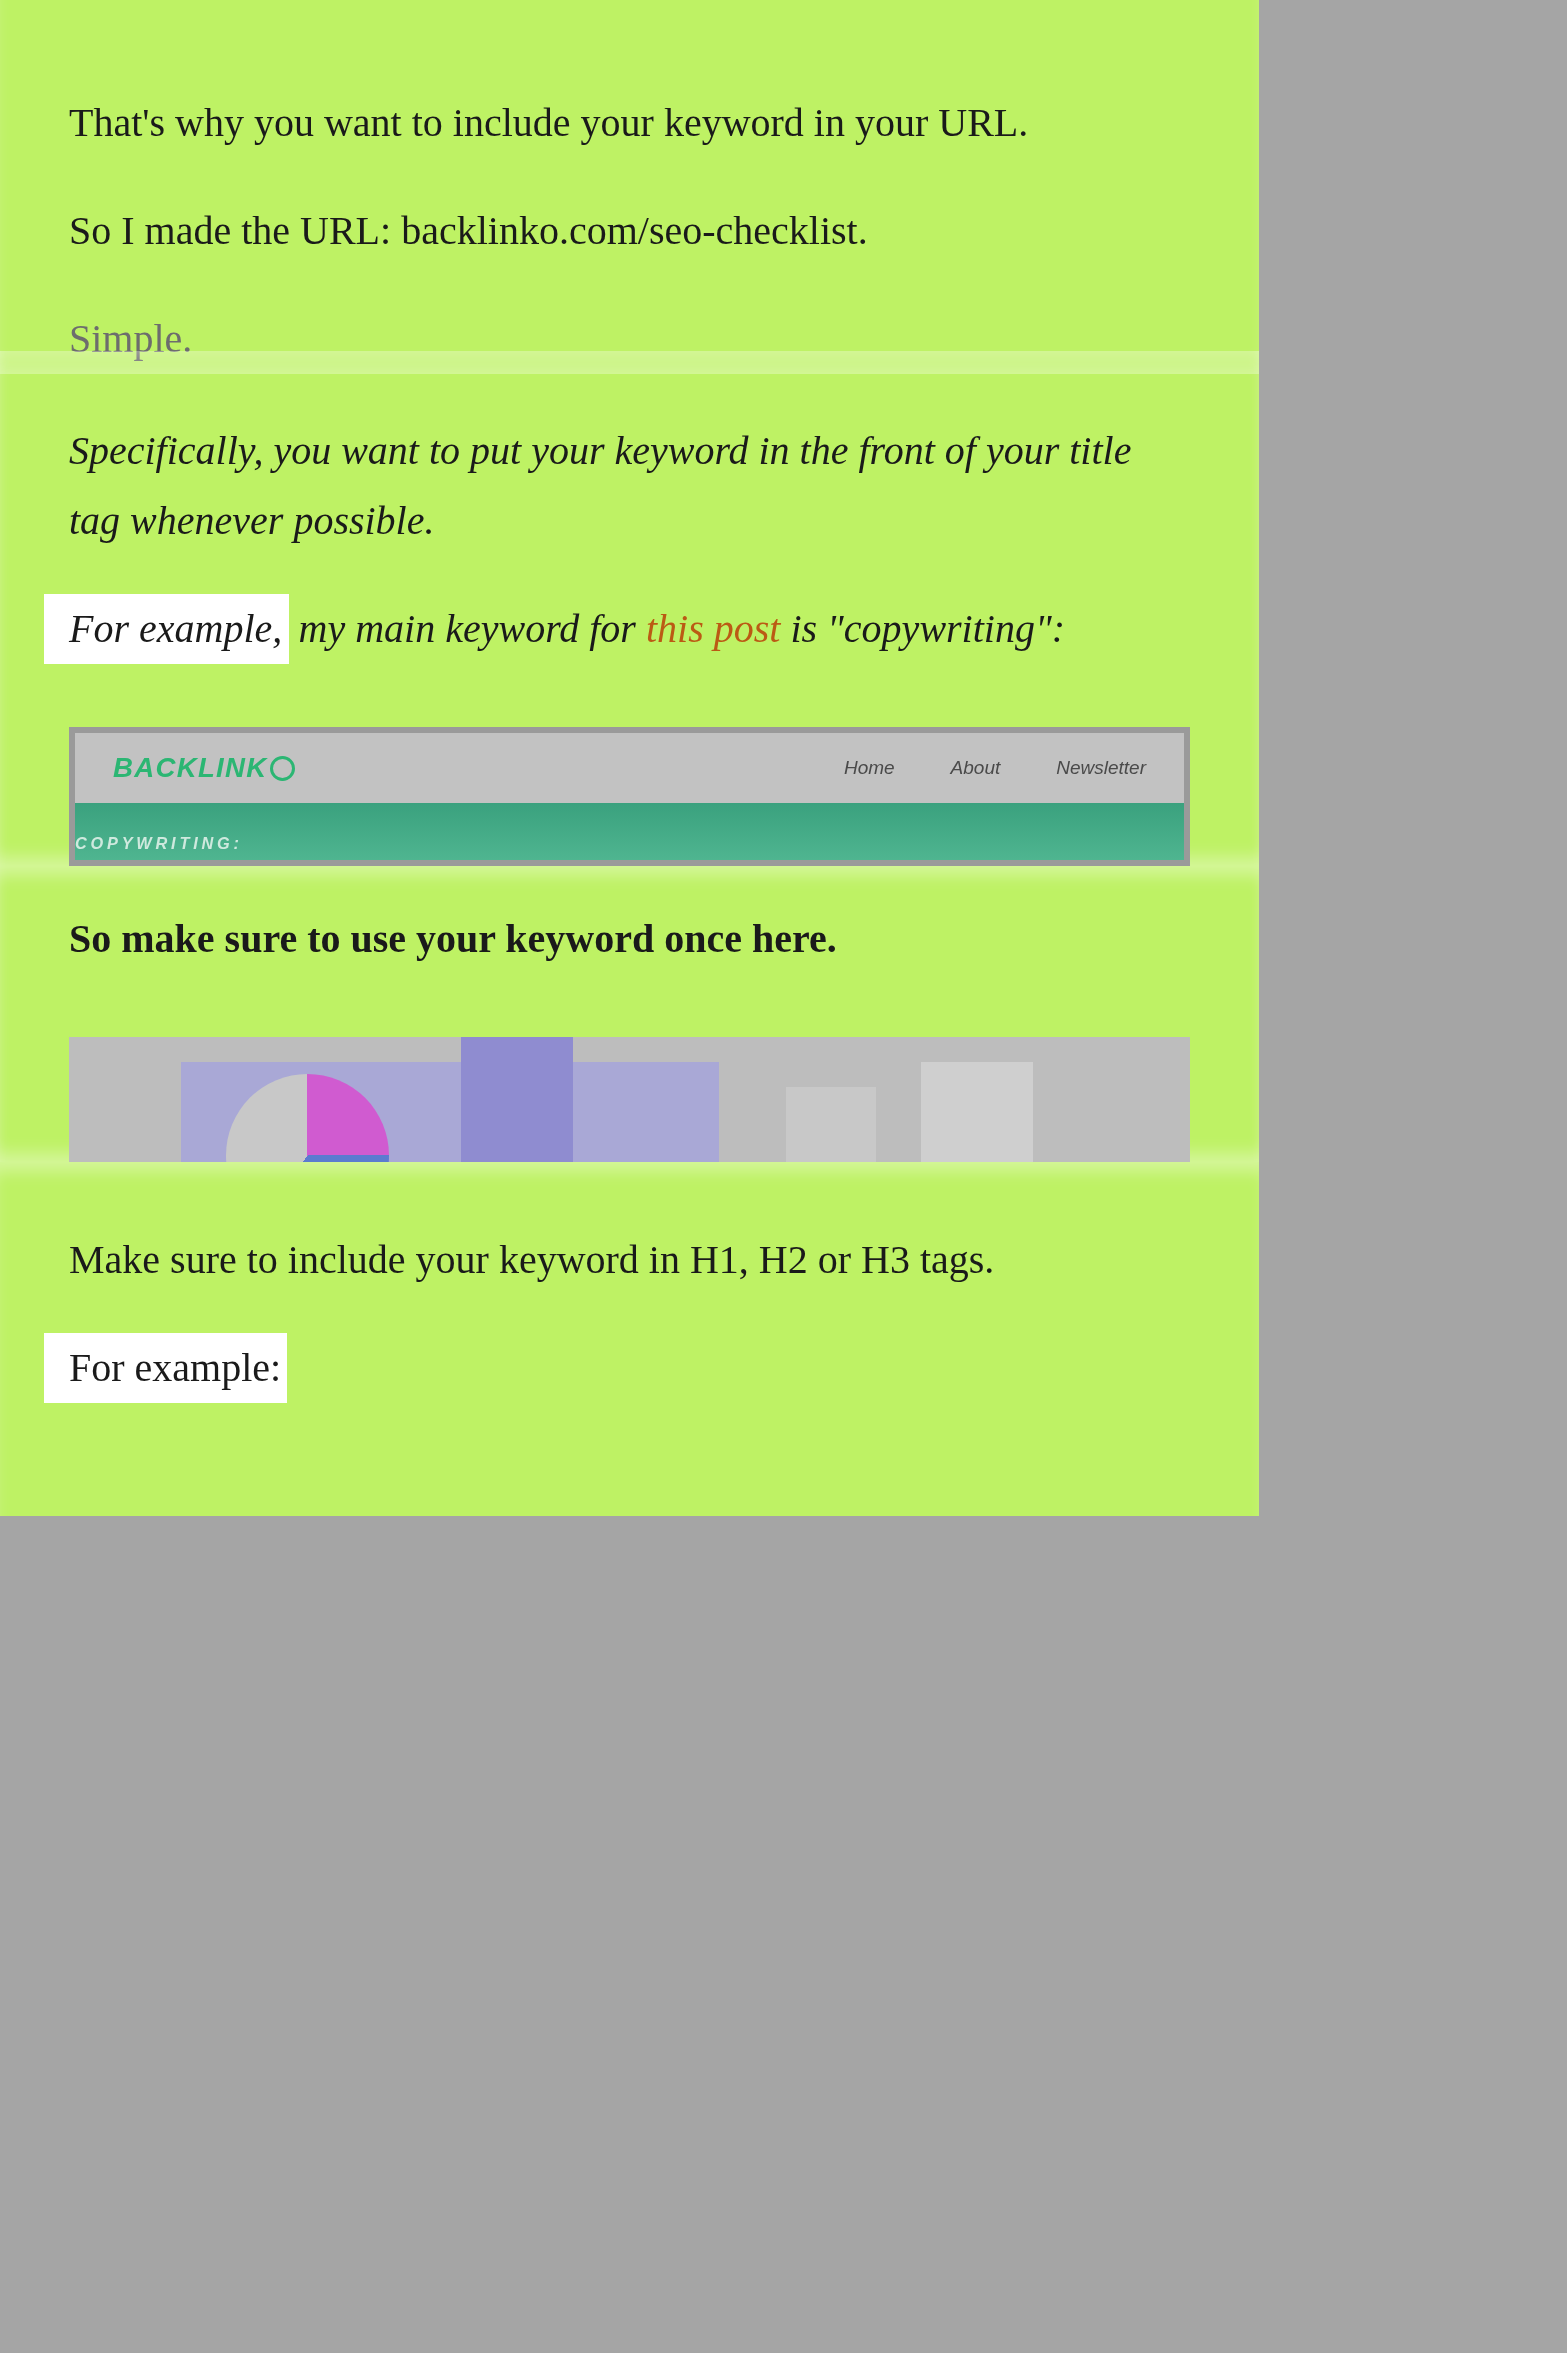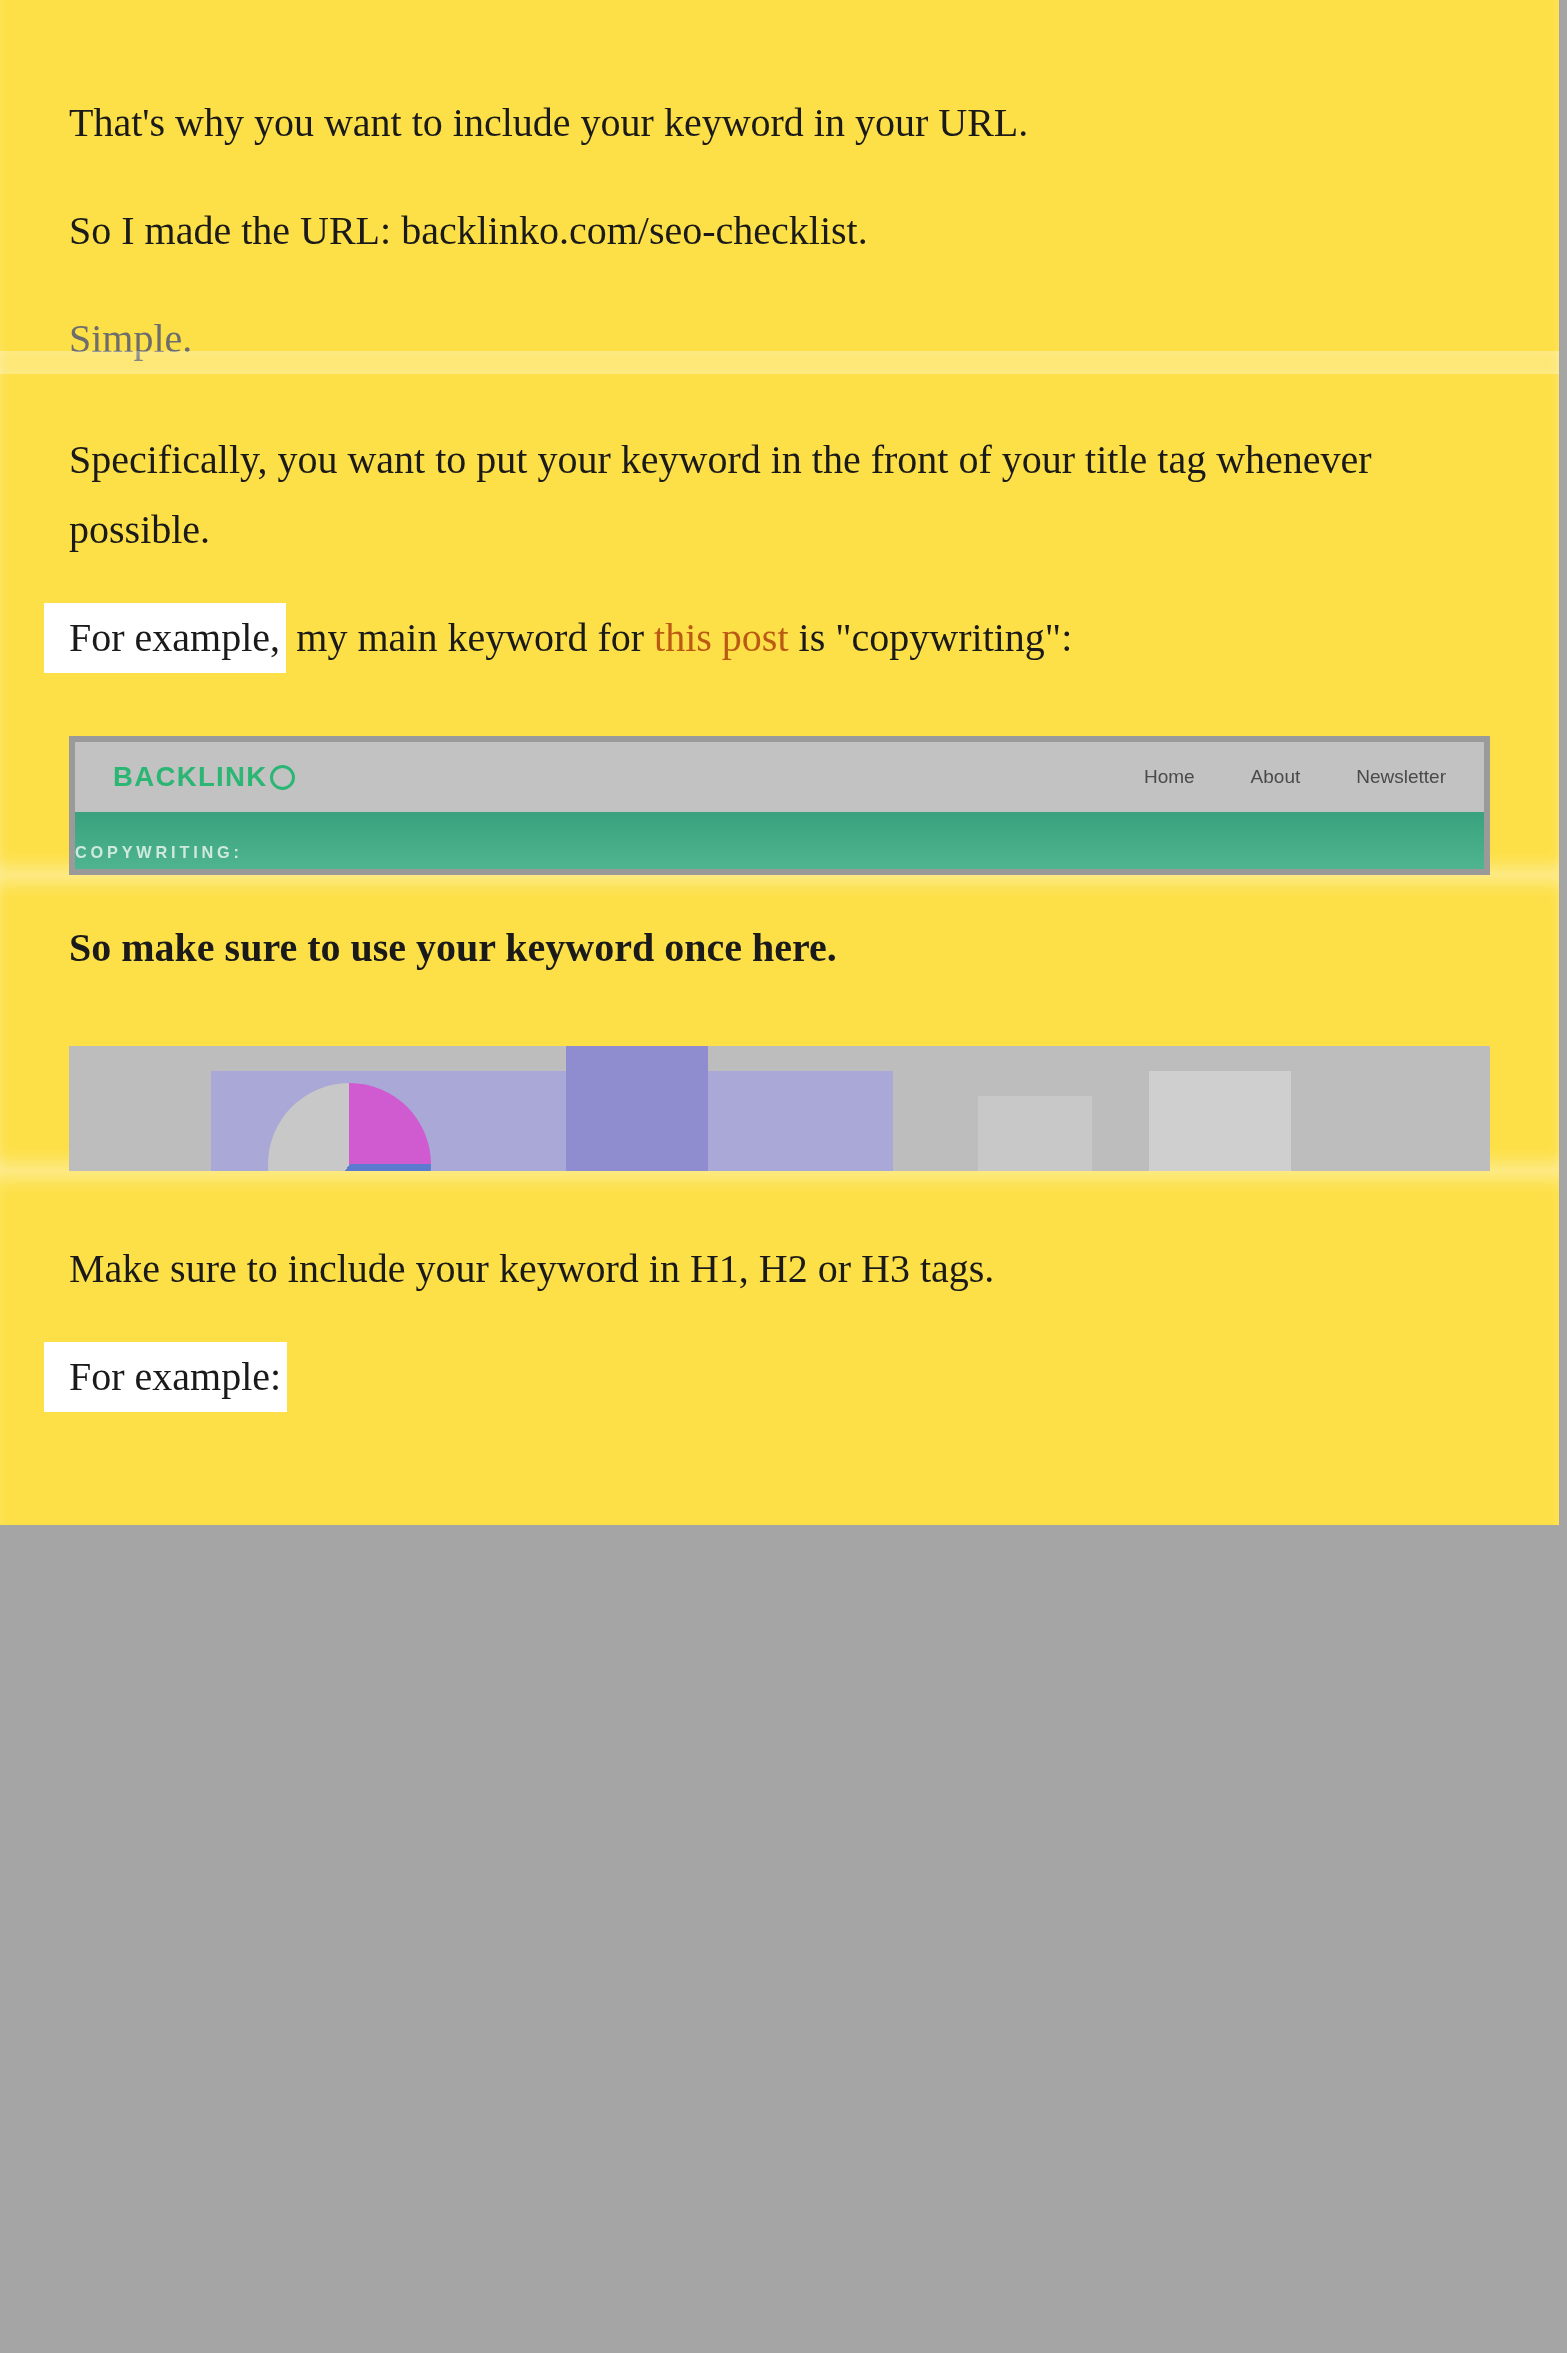--- a/index.html
+++ b/index.html
@@ -3,22 +3,22 @@
 <meta charset="utf-8">
 <style>
   html, body {
     margin: 0;
     padding: 0;
     background: #a5a5a5;
     font-family: Georgia, 'Times New Roman', serif;
     color: #1a1a1a;
   }
   .page {
-    width: 1559px;
-    background: #fde047;
+    width: 1259px;
+    background: #bef264;
   }
   .panel {
     position: relative;
     padding: 0 69px;
     box-sizing: border-box;
   }
   .p {
     font-size: 40px;
     line-height: 1.75;
     margin: 0;
@@ -135,21 +135,21 @@
 <body>
 
 <div class="page">
 
   <div class="panel cut-bot" style="padding-top:50px;">
     <p class="p">That's why you want to include your keyword in your URL.</p>
     <p class="p">So I made the URL: backlinko.com/seo-checklist.</p>
     <p class="p faded" style="padding-bottom:0; margin-bottom:-22.6px;">Simple.</p>
   </div>
 
-  <div class="panel cut-both" style="padding-top:36px;">
+  <div class="panel cut-both" style="padding-top:27px;font-style:italic;">
     <p class="p">Specifically, you want to put your keyword in the front of your title tag whenever possible.</p>
     <p class="p">
       <span class="hl">For example,</span><span> my main keyword for </span><a href="#" class="link">this post</a><span> is "copywriting":</span>
     </p>
 
     <div class="embed1">
       <div class="embed1-inner">
         <div class="embed1-nav">
           <div class="embed1-logo">
             <span>BACKLINK</span>

